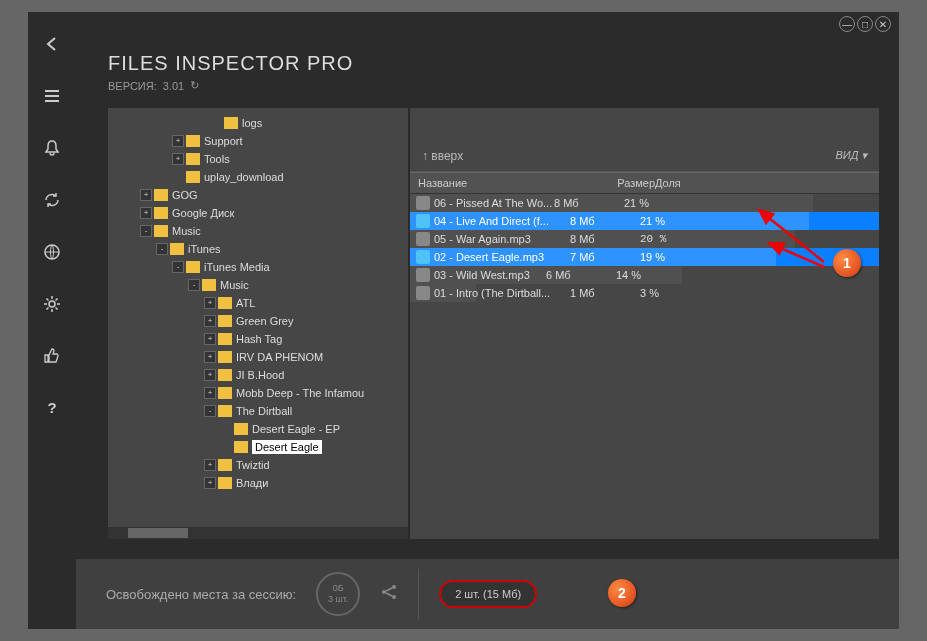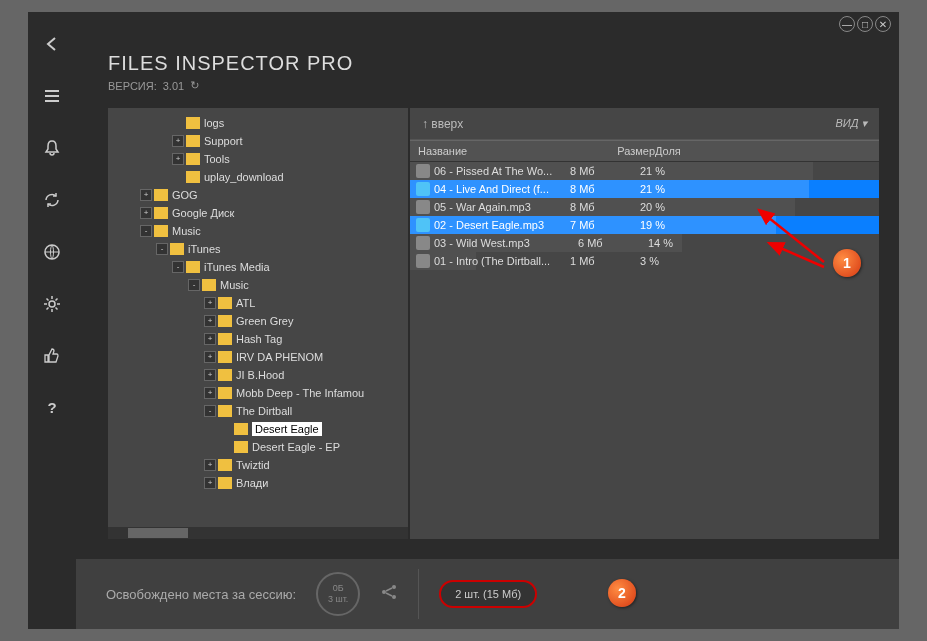--- a/index.html
+++ b/index.html
@@ -17,21 +17,21 @@
 .tree-container { padding: 6px 0; font-size: 11px; color: #ddd; height: calc(100% - 12px); overflow: hidden; }
 .tree-item { display: flex; align-items: center; height: 18px; padding: 0 4px; white-space: nowrap; }
 .tree-expand { width: 12px; height: 12px; background: #333; border: 1px solid #666; display: inline-flex; align-items: center; justify-content: center; font-size: 8px; color: #ccc; margin-right: 2px; cursor: pointer; line-height: 1; }
 .tree-spacer { display: inline-block; width: 14px; }
 .folder-icon { width: 14px; height: 12px; background: #f0c040; margin-right: 4px; display: inline-block; }
 .tree-label { cursor: pointer; }
 .tree-selected { background: #fff; color: #000; padding: 1px 3px; }
 .scrollbar-h { position: absolute; bottom: 0; left: 0; right: 0; height: 12px; background: #333; }
 .scroll-thumb { position: absolute; left: 20px; width: 60px; height: 10px; top: 1px; background: #666; }
 .list-panel { flex: 1; background: #464646; display: flex; flex-direction: column; }
-.list-toolbar { height: 32px; display: flex; align-items: center; justify-content: space-between; padding: 0 12px; color: #bbb; font-size: 12px; border-bottom: 1px solid #555; }
+.list-toolbar { height: 32px; display: flex; align-items: center; justify-content: space-between; padding: 0 12px; color: #bbb; font-size: 12px; border-bottom: 1px solid #555; margin-top: 32px; }
 .up-btn { cursor: pointer; }
 .view-btn { cursor: pointer; font-size: 11px; font-style: italic; }
 .list-header { display: flex; background: #525252; height: 22px; align-items: center; font-size: 11px; color: #ccc; border-top: 1px solid #666; border-bottom: 1px solid #333; }
 .col-name { width: 175px; padding-left: 8px; }
 .col-size { width: 70px; text-align: right; }
 .col-share { width: 50px; }
 .list-rows { flex: 1; }
 .list-row { position: relative; display: flex; height: 18px; align-items: center; font-size: 11px; color: #ddd; }
 .list-row.selected { background: #0a7fff; color: #fff; }
 .row-bar { position: absolute; left: 0; top: 0; height: 100%; background: rgba(100,100,100,0.35); }
@@ -111,38 +111,38 @@
     <div class="version-row">
       <span>ВЕРСИЯ:</span>
       <span>3.01</span>
       <span>↻</span>
     </div>
   </div>
 
   <div class="main-content">
     <div class="tree-panel">
       <div class="tree-container" id="tree-container">
+          <div class="tree-item" style="padding-left: 102px;">
+            <span class="tree-spacer"></span>
+            <span class="folder-icon"></span>
+            <span class="tree-label">logs</span>
+          </div>
+          <div class="tree-item" style="padding-left: 64px;">
+            <span class="tree-expand">+</span>
+            <span class="folder-icon"></span>
+            <span class="tree-label">Support</span>
+          </div>
+          <div class="tree-item" style="padding-left: 64px;">
+            <span class="tree-expand">+</span>
+            <span class="folder-icon"></span>
+            <span class="tree-label">Tools</span>
+          </div>
           <div class="tree-item" style="padding-left: 64px;">
             <span class="tree-spacer"></span>
             <span class="folder-icon"></span>
-            <span class="tree-label">logs</span>
-          </div>
-          <div class="tree-item" style="padding-left: 64px;">
-            <span class="tree-expand">+</span>
-            <span class="folder-icon"></span>
-            <span class="tree-label">Support</span>
-          </div>
-          <div class="tree-item" style="padding-left: 64px;">
-            <span class="tree-expand">+</span>
-            <span class="folder-icon"></span>
-            <span class="tree-label">Tools</span>
-          </div>
-          <div class="tree-item" style="padding-left: 64px;">
-            <span class="tree-spacer"></span>
-            <span class="folder-icon"></span>
             <span class="tree-label">uplay_download</span>
           </div>
           <div class="tree-item" style="padding-left: 32px;">
             <span class="tree-expand">+</span>
             <span class="folder-icon"></span>
             <span class="tree-label">GOG</span>
           </div>
           <div class="tree-item" style="padding-left: 32px;">
             <span class="tree-expand">+</span>
             <span class="folder-icon"></span>
@@ -199,26 +199,26 @@
             <span class="tree-label">Mobb Deep - The Infamou</span>
           </div>
           <div class="tree-item" style="padding-left: 96px;">
             <span class="tree-expand">-</span>
             <span class="folder-icon"></span>
             <span class="tree-label">The Dirtball</span>
           </div>
           <div class="tree-item" style="padding-left: 112px;">
             <span class="tree-spacer"></span>
             <span class="folder-icon"></span>
-            <span class="tree-label tree-selected">Desert Eagle</span>
+            <span class="tree-label">Desert Eagle - EP</span>
           </div>
           <div class="tree-item" style="padding-left: 112px;">
             <span class="tree-spacer"></span>
             <span class="folder-icon"></span>
-            <span class="tree-label">Desert Eagle - EP</span>
+            <span class="tree-label tree-selected">Desert Eagle</span>
           </div>
           <div class="tree-item" style="padding-left: 96px;">
             <span class="tree-expand">+</span>
             <span class="folder-icon"></span>
             <span class="tree-label">Twiztid</span>
           </div>
           <div class="tree-item" style="padding-left: 96px;">
             <span class="tree-expand">+</span>
             <span class="folder-icon"></span>
             <span class="tree-label">Влади</span>
@@ -237,57 +237,57 @@
       <div class="list-header">
         <div class="col-name">Название</div>
         <div class="col-size">Размер</div>
         <div class="col-share">Доля</div>
       </div>
       <div class="list-rows" id="list-rows">
           <div class="list-row">
             <div class="row-bar" style="width: 86%;"></div>
             <div class="row-content">
               <span class="file-icon"></span>
-              <span style="width: 136px; overflow: hidden;">06 - Pissed At The Wo...</span>
+              <span style="width: 120px; overflow: hidden;">06 - Pissed At The Wo...</span>
               <span style="width: 70px;">8 Мб</span>
               <span style="width: 50px;">21 %</span>
             </div>
           </div>
           <div class="list-row selected">
             <div class="row-bar selected" style="width: 85%;"></div>
             <div class="row-content">
               <span class="file-icon sel"></span>
               <span style="width: 136px; overflow: hidden;">04 - Live And Direct (f...</span>
               <span style="width: 70px;">8 Мб</span>
               <span style="width: 50px;">21 %</span>
             </div>
           </div>
           <div class="list-row">
             <div class="row-bar" style="width: 82%;"></div>
             <div class="row-content">
               <span class="file-icon"></span>
               <span style="width: 136px; overflow: hidden;">05 - War Again.mp3</span>
               <span style="width: 70px;">8 Мб</span>
-              <span style="width: 50px;">20 %</span>
+              <span style="width: 50px; font-family: Liberation Mono, monospace;">20 %</span>
             </div>
           </div>
           <div class="list-row selected">
             <div class="row-bar selected" style="width: 78%;"></div>
             <div class="row-content">
               <span class="file-icon sel"></span>
               <span style="width: 136px; overflow: hidden;">02 - Desert Eagle.mp3</span>
               <span style="width: 70px;">7 Мб</span>
               <span style="width: 50px;">19 %</span>
             </div>
           </div>
           <div class="list-row">
             <div class="row-bar" style="width: 58%;"></div>
             <div class="row-content">
               <span class="file-icon"></span>
-              <span style="width: 144px; overflow: hidden;">03 - Wild West.mp3</span>
+              <span style="width: 112px; overflow: hidden;">03 - Wild West.mp3</span>
               <span style="width: 70px;">6 Мб</span>
               <span style="width: 50px;">14 %</span>
             </div>
           </div>
           <div class="list-row">
             <div class="row-bar" style="width: 14%;"></div>
             <div class="row-content">
               <span class="file-icon"></span>
               <span style="width: 136px; overflow: hidden;">01 - Intro (The Dirtball...</span>
               <span style="width: 70px;">1 Мб</span>

